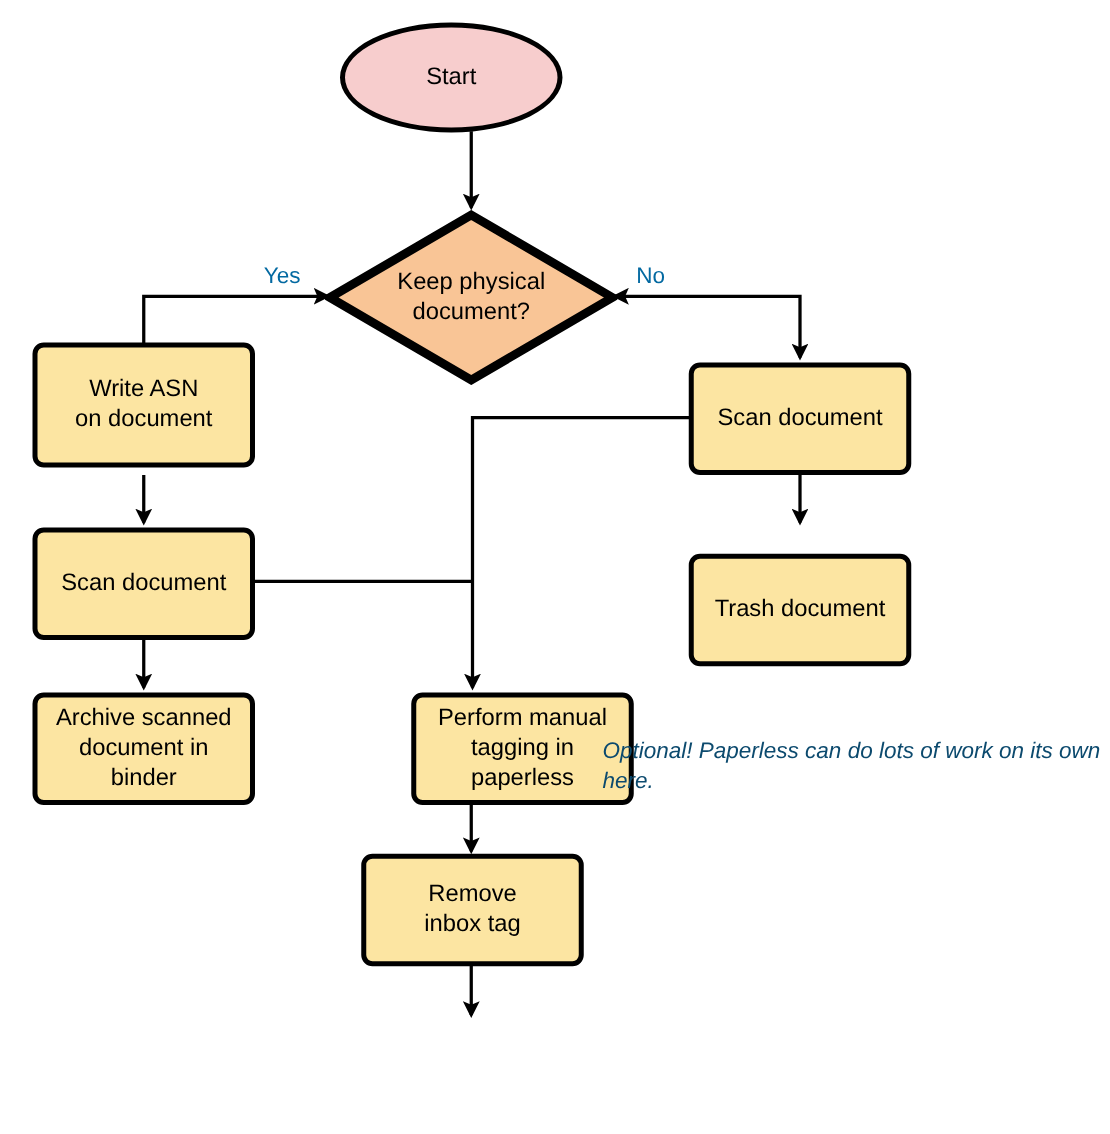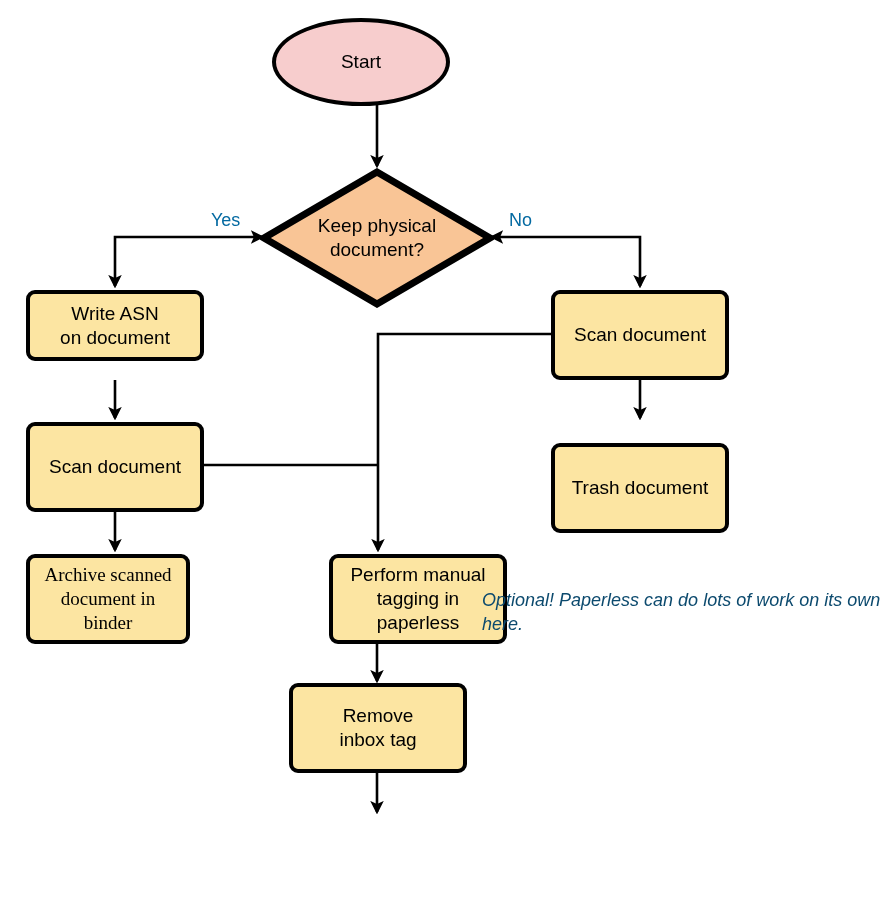--- a/index.html
+++ b/index.html
@@ -116,30 +116,30 @@
   </div>
 
   <div class="node decision" style="left:260px; top:168px; width:234px; height:140px;">
     <svg class="diamond-shape" viewBox="0 0 234 140" preserveAspectRatio="none" xmlns="http://www.w3.org/2000/svg">
       <polygon points="117,4 230,70 117,136 4,70" fill="#f9c596" stroke="#000000" stroke-width="7"></polygon>
     </svg>
     <span class="diamond-label">Keep physical
 document?</span>
   </div>
 
-  <div class="node process" style="left:26px; top:290px; width:178px; height:71px;">
+  <div class="node process" style="left:26px; top:274px; width:178px; height:100px;">
     <span>Write ASN
 on document</span>
   </div>
 
   <div class="node process" style="left:26px; top:422px; width:178px; height:90px;">
     <span>Scan document</span>
   </div>
 
-  <div class="node process" style="left:26px; top:554px; width:164px; height:90px;font-family:Liberation Serif, serif;">
+  <div class="node process" style="left:26px; top:554px; width:178px; height:90px;">
     <span>Archive scanned
 document in
 binder</span>
   </div>
 
   <div class="node process" style="left:551px; top:290px; width:178px; height:90px;">
     <span>Scan document</span>
   </div>
 
   <div class="node process" style="left:551px; top:422px; width:178px; height:90px;margin-top:21px;">

